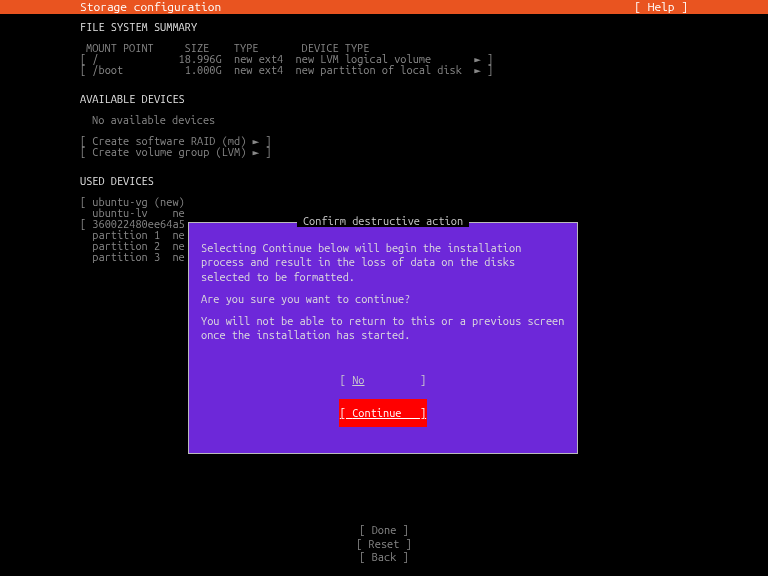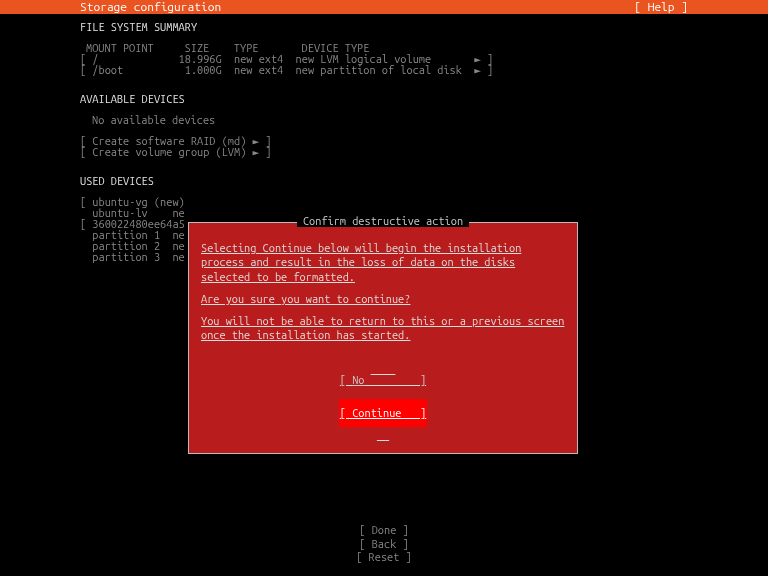--- a/index.html
+++ b/index.html
@@ -42,24 +42,23 @@
       white-space: pre;
       color: #888;
     }
     .indent { padding-left: 12px; }
     .dialog {
       position: absolute;
       left: 188px;
       top: 222px;
       width: 390px;
       border: 1px solid #bbb;
-      background: #b91c1c;
+      background: #6d28d9;
       padding: 12px 12px 12px 12px;
       color: #ddd;
-      text-decoration: underline;
     }
     .dialog-title-wrap {
       position: absolute;
       top: -7px;
       left: 0;
       width: 100%;
       text-align: center;
     }
     .dialog-title {
       background: #000;
@@ -134,15 +133,15 @@
   <p>Are you sure you want to continue?</p>
   <p>You will not be able to return to this or a previous screen once the installation has started.</p>
   <div class="dialog-buttons">
     <div><span class="btn-no"><span>[ </span><span style="text-decoration:underline">No</span><span>         ]</span></span></div>
     <div><span class="btn-continue"><span>[ </span><span>Continue   </span><span>]</span></span></div>
   </div>
 </div>
 
 <div class="bottom-buttons">
   <div>[ Done       ]</div>
+  <div>[ Reset      ]</div>
   <div>[ Back       ]</div>
-  <div>[ Reset      ]</div>
 </div>
 
 </body></html>

